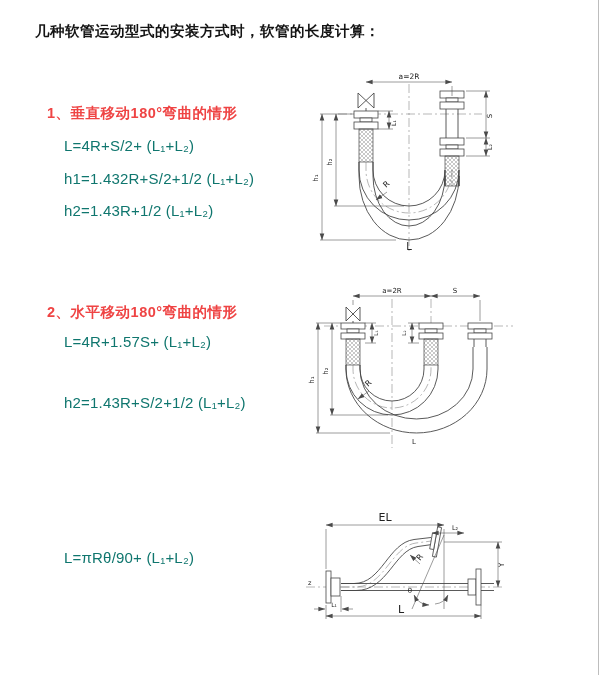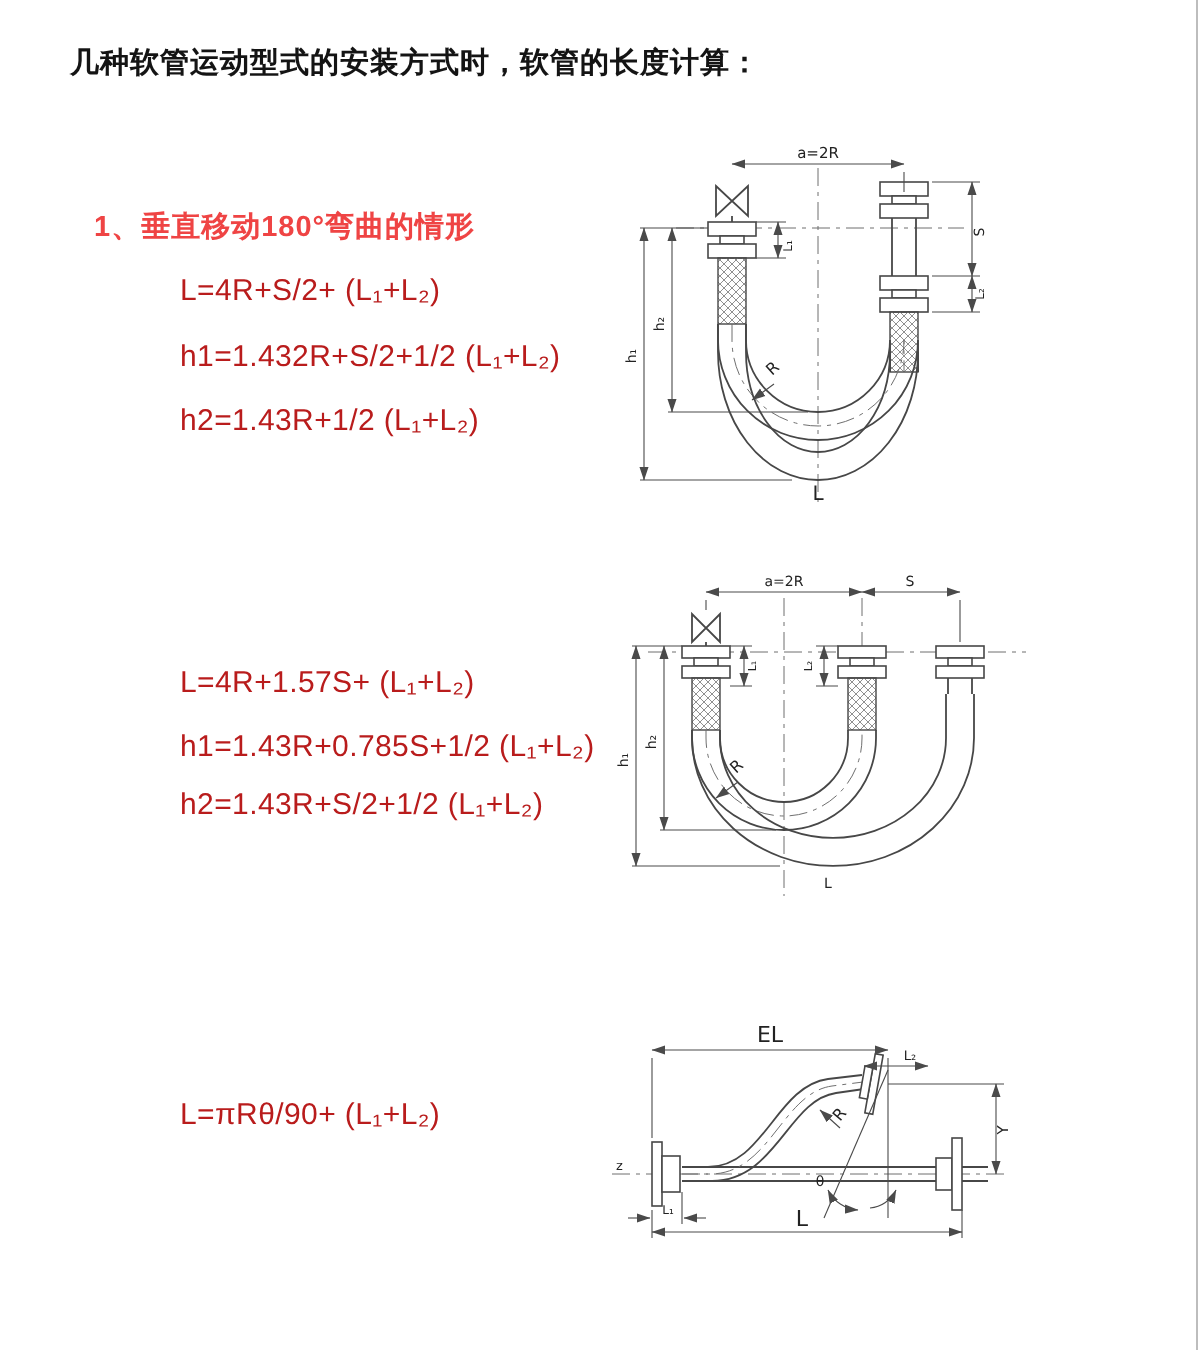--- a/index.html
+++ b/index.html
@@ -1,21 +1,21 @@
 <!DOCTYPE html>
 <html><head>
 <meta charset="utf-8">
 <style>
   html,body{margin:0;padding:0;background:#e8e8e8;}
   .page{position:relative;width:600px;height:675px;background:#ffffff;overflow:hidden;
         font-family:"Liberation Sans","DejaVu Sans",sans-serif;color:#1b1b1b;text-decoration:underline;}
   .scan-edge{position:absolute;right:1px;top:0;width:1px;height:675px;background:#bdbdbd;}
   .doc-title{position:absolute;left:35px;top:22px;font-size:14.5px;font-weight:700;letter-spacing:.5px;color:#141414;}
   .sec-heading{position:absolute;left:47px;font-size:14.5px;font-weight:700;letter-spacing:.5px;color:#ef4444;}
-  .formula{position:absolute;left:90px;font-size:15px;font-weight:400;color:#b91c1c;
+  .formula{position:absolute;left:64px;font-size:15px;font-weight:400;color:#0f766e;
            font-family:"Liberation Sans","DejaVu Sans",sans-serif;letter-spacing:.2px;}
   svg{position:absolute;overflow:visible;}
   .oln{stroke:#474747;stroke-width:.9;fill:none;}
   .fln{stroke:#474747;stroke-width:.8;fill:#ffffff;}
   .dln{stroke:#4a4a4a;stroke-width:.55;fill:none;}
   .cln{stroke:#6f6f6f;stroke-width:.5;fill:none;stroke-dasharray:9 3 2 3;}
   .lbl{font-family:"DejaVu Sans","Liberation Sans",sans-serif;fill:#222;}
 </style>
 </head>
 <body>
@@ -91,22 +91,22 @@
       <text class="lbl" x="24" y="96" font-size="7" transform="rotate(-90 24 96)" text-anchor="middle">h₂</text>
       <path class="dln" d="M14,48 V174" marker-start="url(#a1)" marker-end="url(#a1)"></path>
       <path class="dln" d="M12,174 H88"></path>
       <text class="lbl" x="10" y="112" font-size="7" transform="rotate(-90 10 112)" text-anchor="middle">h₁</text>
       <text class="lbl" x="78" y="122" font-size="8" transform="rotate(-42 78 122)">R</text>
       <path class="dln" d="M79,126 L68,134" marker-end="url(#a1)"></path>
       <text class="lbl" x="101" y="184" font-size="10" text-anchor="middle">L</text>
     </g>
   </svg>
 
+  <div class="sec-heading" style="top:303px">2、水平移动180°弯曲的情形</div>
   <div class="formula" style="top:333px">L=4R+1.57S+ (L₁+L₂)</div>
-  <div class="formula" style="top:365px">h1=1.43R+0.785S+1/2 (L₁+L₂)</div>
   <div class="formula" style="top:394px">h2=1.43R+S/2+1/2 (L₁+L₂)</div>
 
   <svg style="left:308px;top:283px" width="290" height="175" viewBox="0 0 290 175">
     <defs>
       <marker id="a2" markerWidth="8" markerHeight="8" refX="6.6" refY="3" orient="auto-start-reverse" markerUnits="userSpaceOnUse">
         <path d="M0,0.7 L6.8,3 L0,5.3 Z" fill="#4a4a4a"></path>
       </marker>
       <pattern id="b2" width="4" height="4" patternUnits="userSpaceOnUse">
         <path d="M0,4 L4,0 M0,0 L4,4" stroke="#909090" stroke-width="0.5"></path>
       </pattern>

